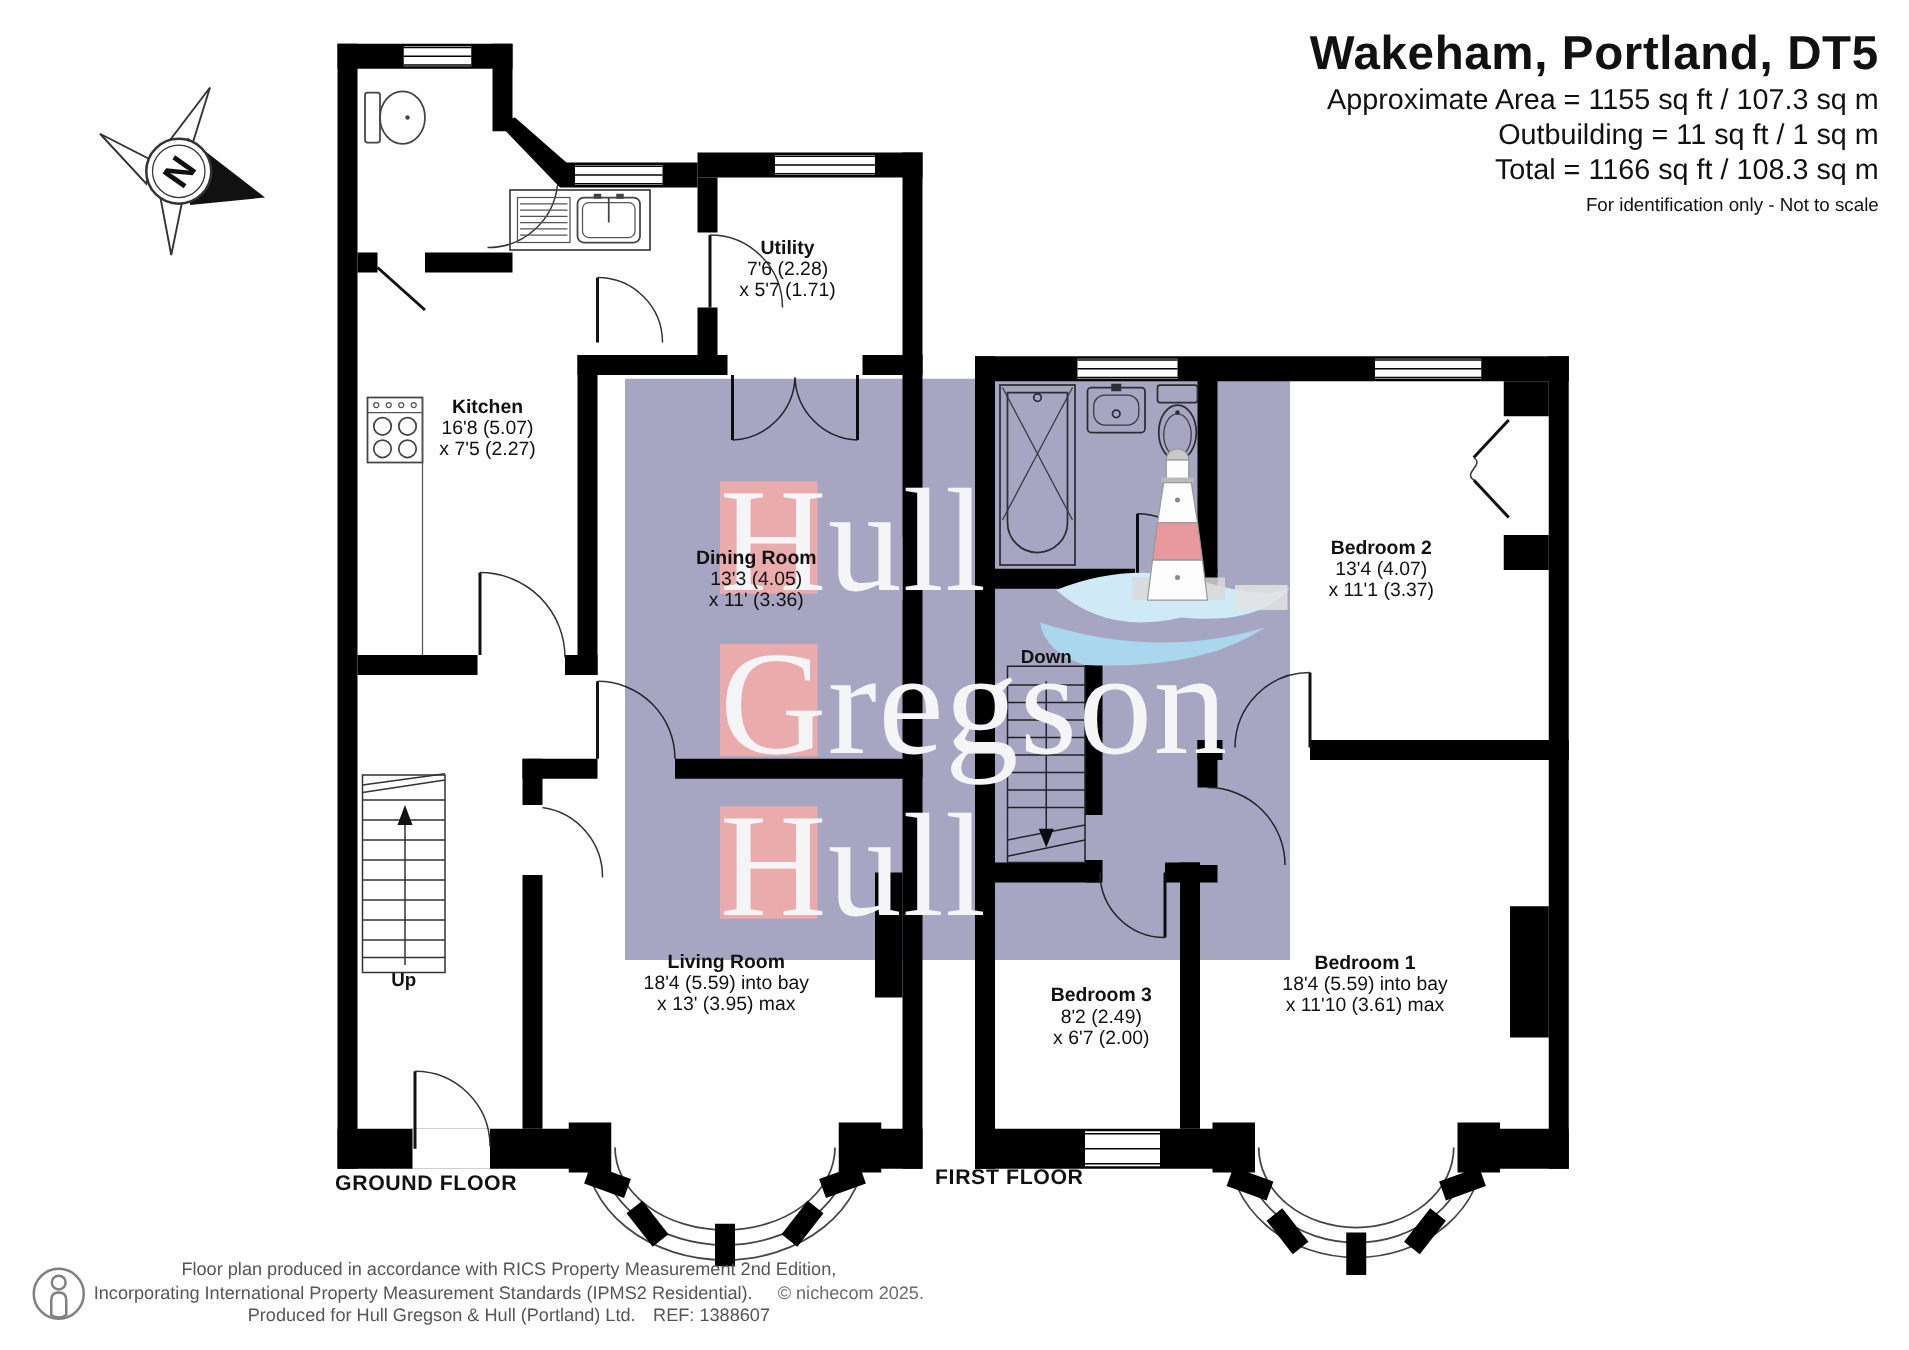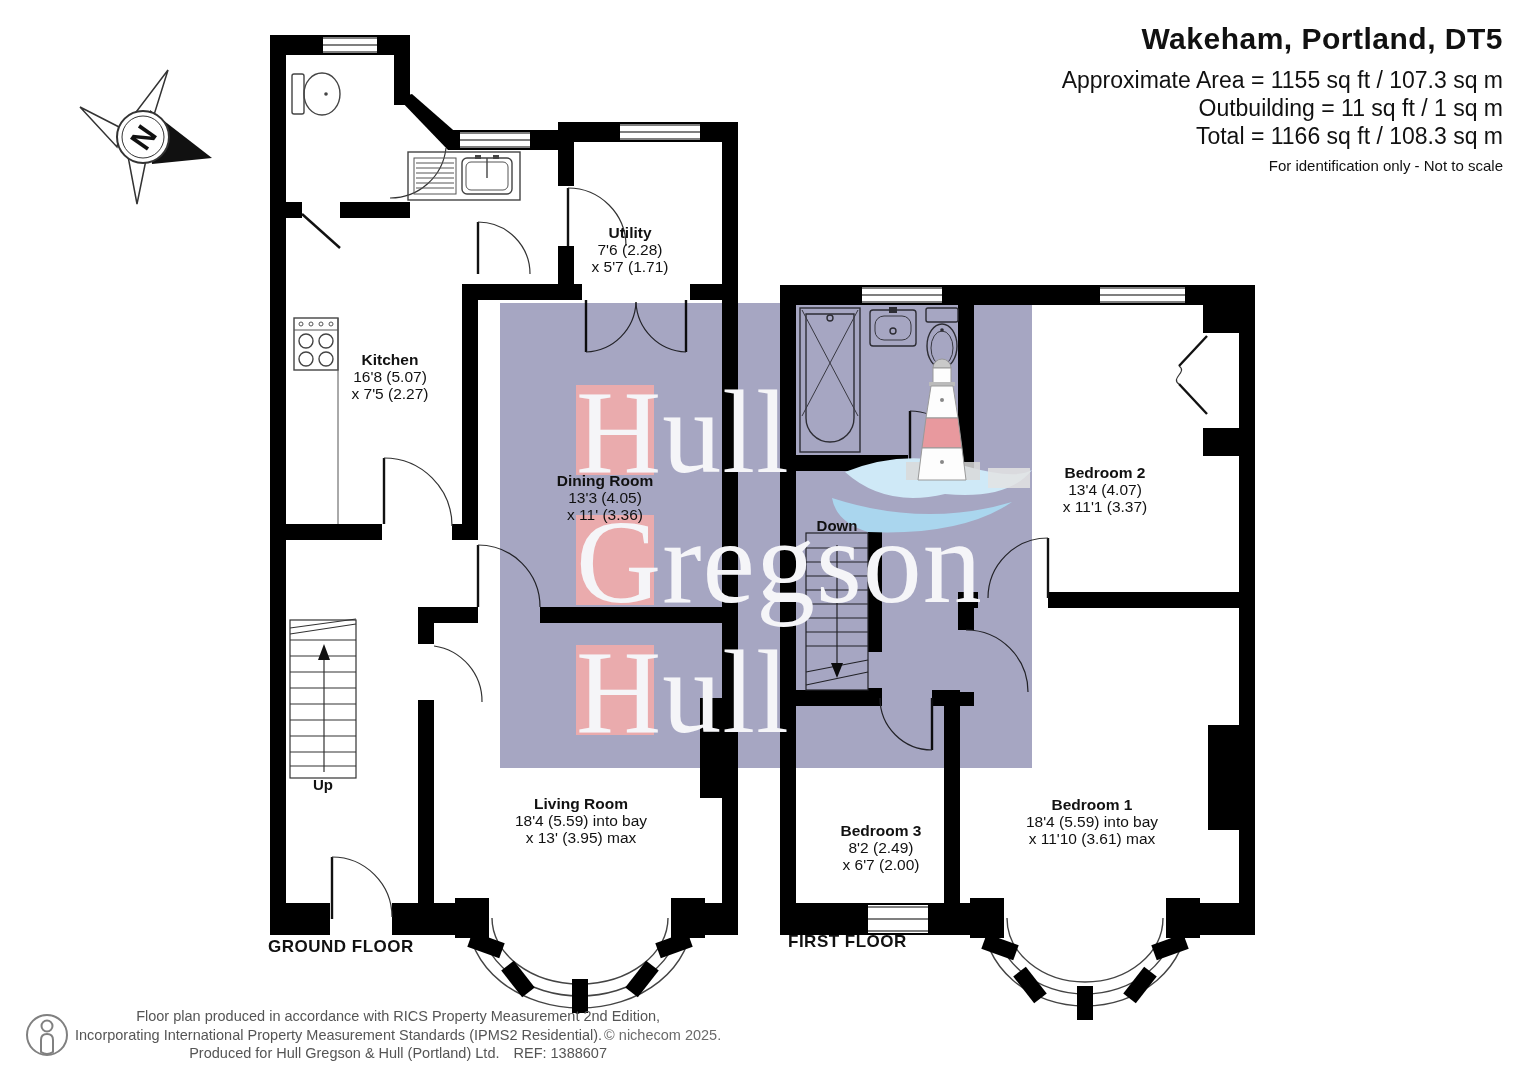--- a/index.html
+++ b/index.html
@@ -12,32 +12,32 @@
   .door{fill:none;stroke:#333;stroke-width:1.2;}
   .leaf{stroke:#111;stroke-width:2.4;}
   .fix{fill:none;stroke:#444;stroke-width:1.4;}
   .fixthin{fill:none;stroke:#555;stroke-width:1;}
   .stair{fill:none;stroke:#333;stroke-width:1.2;}
   .mull{fill:#000;}
   .wmtext{font-family:"Liberation Serif","DejaVu Serif",serif;font-size:118px;fill:#f5f5f8;letter-spacing:1px;}
   .ntext{font-family:"Liberation Sans",sans-serif;font-size:30px;font-weight:bold;fill:#111;}
 
   .header{position:absolute;top:22px;right:24px;text-align:right;}
-  .header-title{font-size:30px;font-weight:bold;margin-bottom:10px;letter-spacing:0.5px;}
+  .header-title{font-size:38px;font-weight:bold;letter-spacing:0.5px;}
   .header-line{font-size:23px;line-height:28px;}
   .header-note{font-size:15px;margin-top:7px;}
 
   .room-label{position:absolute;transform:translateX(-50%);text-align:center;
-              font-size:15.5px;line-height:17px;color:#111;white-space:nowrap;margin-top:34px;}
+              font-size:15.5px;line-height:17px;color:#111;white-space:nowrap;}
   .room-name{font-weight:bold;}
   .stair-label{position:absolute;transform:translateX(-50%);font-size:15px;font-weight:bold;}
   .floor-label{position:absolute;font-size:17px;font-weight:bold;letter-spacing:0.5px;text-align:center;}
 
   .footer{position:absolute;left:75px;top:1007px;font-size:14.5px;line-height:18.5px;color:#555;text-align:center;}
-  .footer .copyright{margin-left:2px;color:#6b6b6b;}
+  .footer .copyright{margin-left:20px;color:#6b6b6b;}
   .footer .ref{margin-left:14px;}
 </style>
 </head>
 <body>
 
 <div class="page">
 
 <svg width="1527" height="1080" viewBox="0 0 1527 1080">
 
   <g>
@@ -384,21 +384,21 @@
   <div class="room-label" style="left:1092px;top:762px">
     <div class="room-name">Bedroom 1</div>
     <div>18'4 (5.59) into bay</div>
     <div>x 11'10 (3.61) max</div>
   </div>
 
   <div class="stair-label" style="left:323px;top:776px">Up</div>
   <div class="stair-label" style="left:837px;top:517px">Down</div>
 
   <div class="floor-label" style="left:268px;top:937px">GROUND FLOOR</div>
-  <div class="floor-label" style="left:788px;top:932px">FIRST FLOOR</div>
+  <div class="floor-label" style="left:748px;top:932px">FIRST FLOOR</div>
 
   <div class="footer">
     <div>Floor plan produced in accordance with RICS Property Measurement 2nd Edition,</div>
     <div>
       <span>Incorporating International Property Measurement Standards (IPMS2 Residential).</span><span class="copyright">© nichecom 2025.</span>
     </div>
     <div>
       <span>Produced for Hull Gregson &amp; Hull (Portland) Ltd.</span><span class="ref">REF: 1388607</span>
     </div>
   </div>

